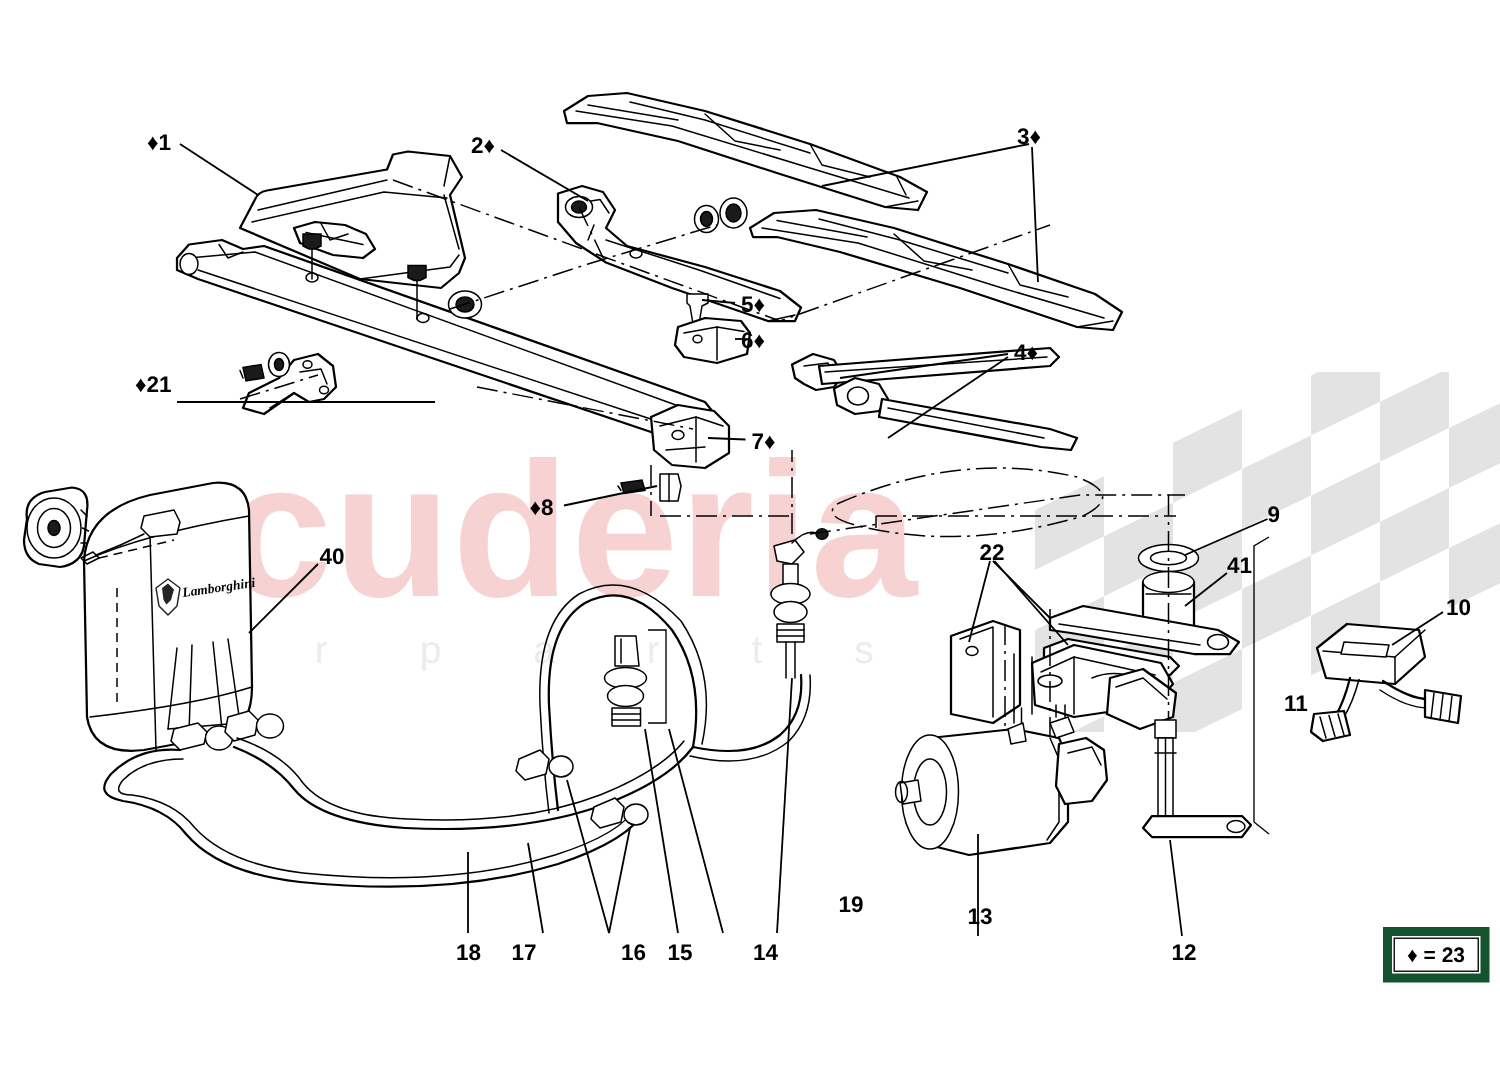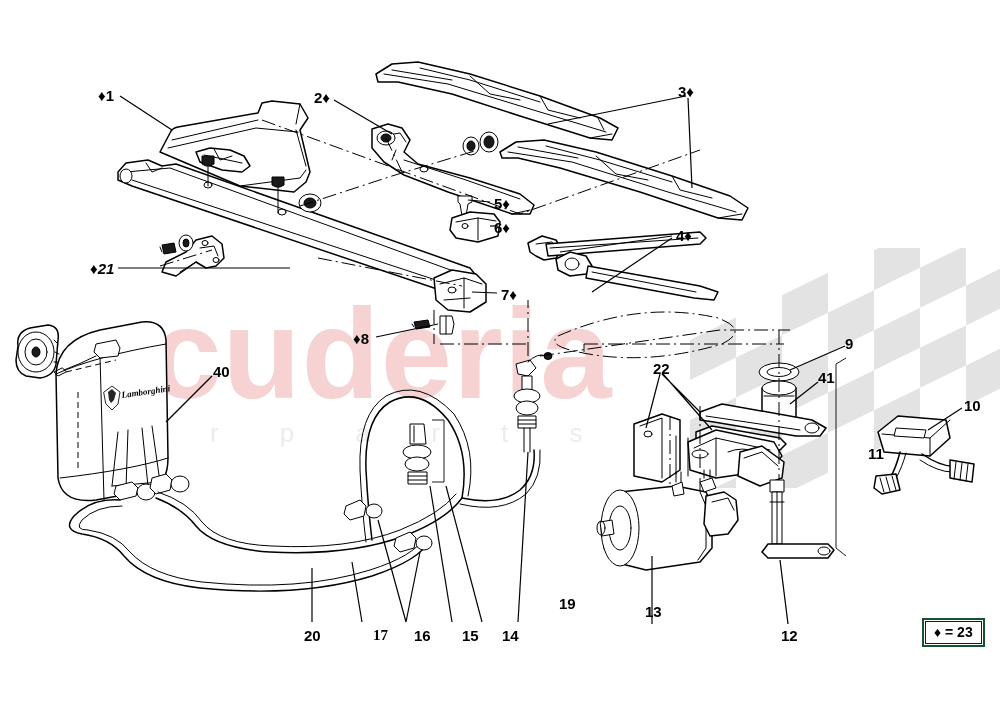--- a/index.html
+++ b/index.html
@@ -28,21 +28,21 @@
 
   
   .lbl{
     position:absolute;font-size:15px;font-weight:bold;color:#000;
     font-family:"Liberation Sans", sans-serif;white-space:nowrap;line-height:1;
   }
 
   
   #legend{
     position:absolute;left:922px;top:618px;
-    border:2px solid #14532d;padding:1px;background:#fff;
+    border:6px solid #14532d;padding:1px;background:#fff;
   }
   #legend .inner{
     border:1px solid #1a1a1a;padding:2px 8px 3px 8px;
     font-size:14px;font-weight:bold;color:#000;white-space:nowrap;
   }
 </style>
 </head>
 <body>
 
 <div id="stage">
@@ -452,31 +452,31 @@
   <div class="lbl" style="left:98px;top:88px;">♦1</div>
   <div class="lbl" style="left:314px;top:90px;">2♦</div>
   <div class="lbl" style="left:678px;top:84px;">3♦</div>
   <div class="lbl" style="left:676px;top:228px;">4♦</div>
   <div class="lbl" style="left:494px;top:196px;">5♦</div>
   <div class="lbl" style="left:494px;top:220px;">6♦</div>
   <div class="lbl" style="left:501px;top:287px;">7♦</div>
   <div class="lbl" style="left:353px;top:331px;">♦8</div>
   <div class="lbl" style="left:845px;top:336px;">9</div>
   <div class="lbl" style="left:964px;top:398px;">10</div>
-  <div class="lbl" style="left:856px;top:446px;margin-left:12px;">11</div>
+  <div class="lbl" style="left:856px;top:462px;">11</div>
   <div class="lbl" style="left:781px;top:628px;">12</div>
   <div class="lbl" style="left:645px;top:604px;">13</div>
   <div class="lbl" style="left:502px;top:628px;">14</div>
-  <div class="lbl" style="left:462px;top:628px;">15</div>
+  <div class="lbl" style="left:445px;top:628px;">15</div>
   <div class="lbl" style="left:399px;top:628px;margin-left:15px;">16</div>
-  <div class="lbl" style="left:373px;top:628px;font-family:Liberation Serif, serif;">17</div>
-  <div class="lbl" style="left:304px;top:628px;">20</div>
+  <div class="lbl" style="left:341px;top:628px;">17</div>
+  <div class="lbl" style="left:304px;top:628px;">18</div>
   <div class="lbl" style="left:511px;top:596px;margin-left:48px;">19</div>
   <div class="lbl" style="left:213px;top:364px;">40</div>
-  <div class="lbl" style="left:90px;top:261px;font-style:italic;">♦21</div>
+  <div class="lbl" style="left:90px;top:249px;">♦21</div>
   <div class="lbl" style="left:653px;top:361px;text-align:right;">22</div>
   <div class="lbl" style="left:818px;top:370px;">41</div>
 
   <div id="legend">
     <div class="inner">♦ = 23</div>
   </div>
 
 </div>
 
 </body></html>

